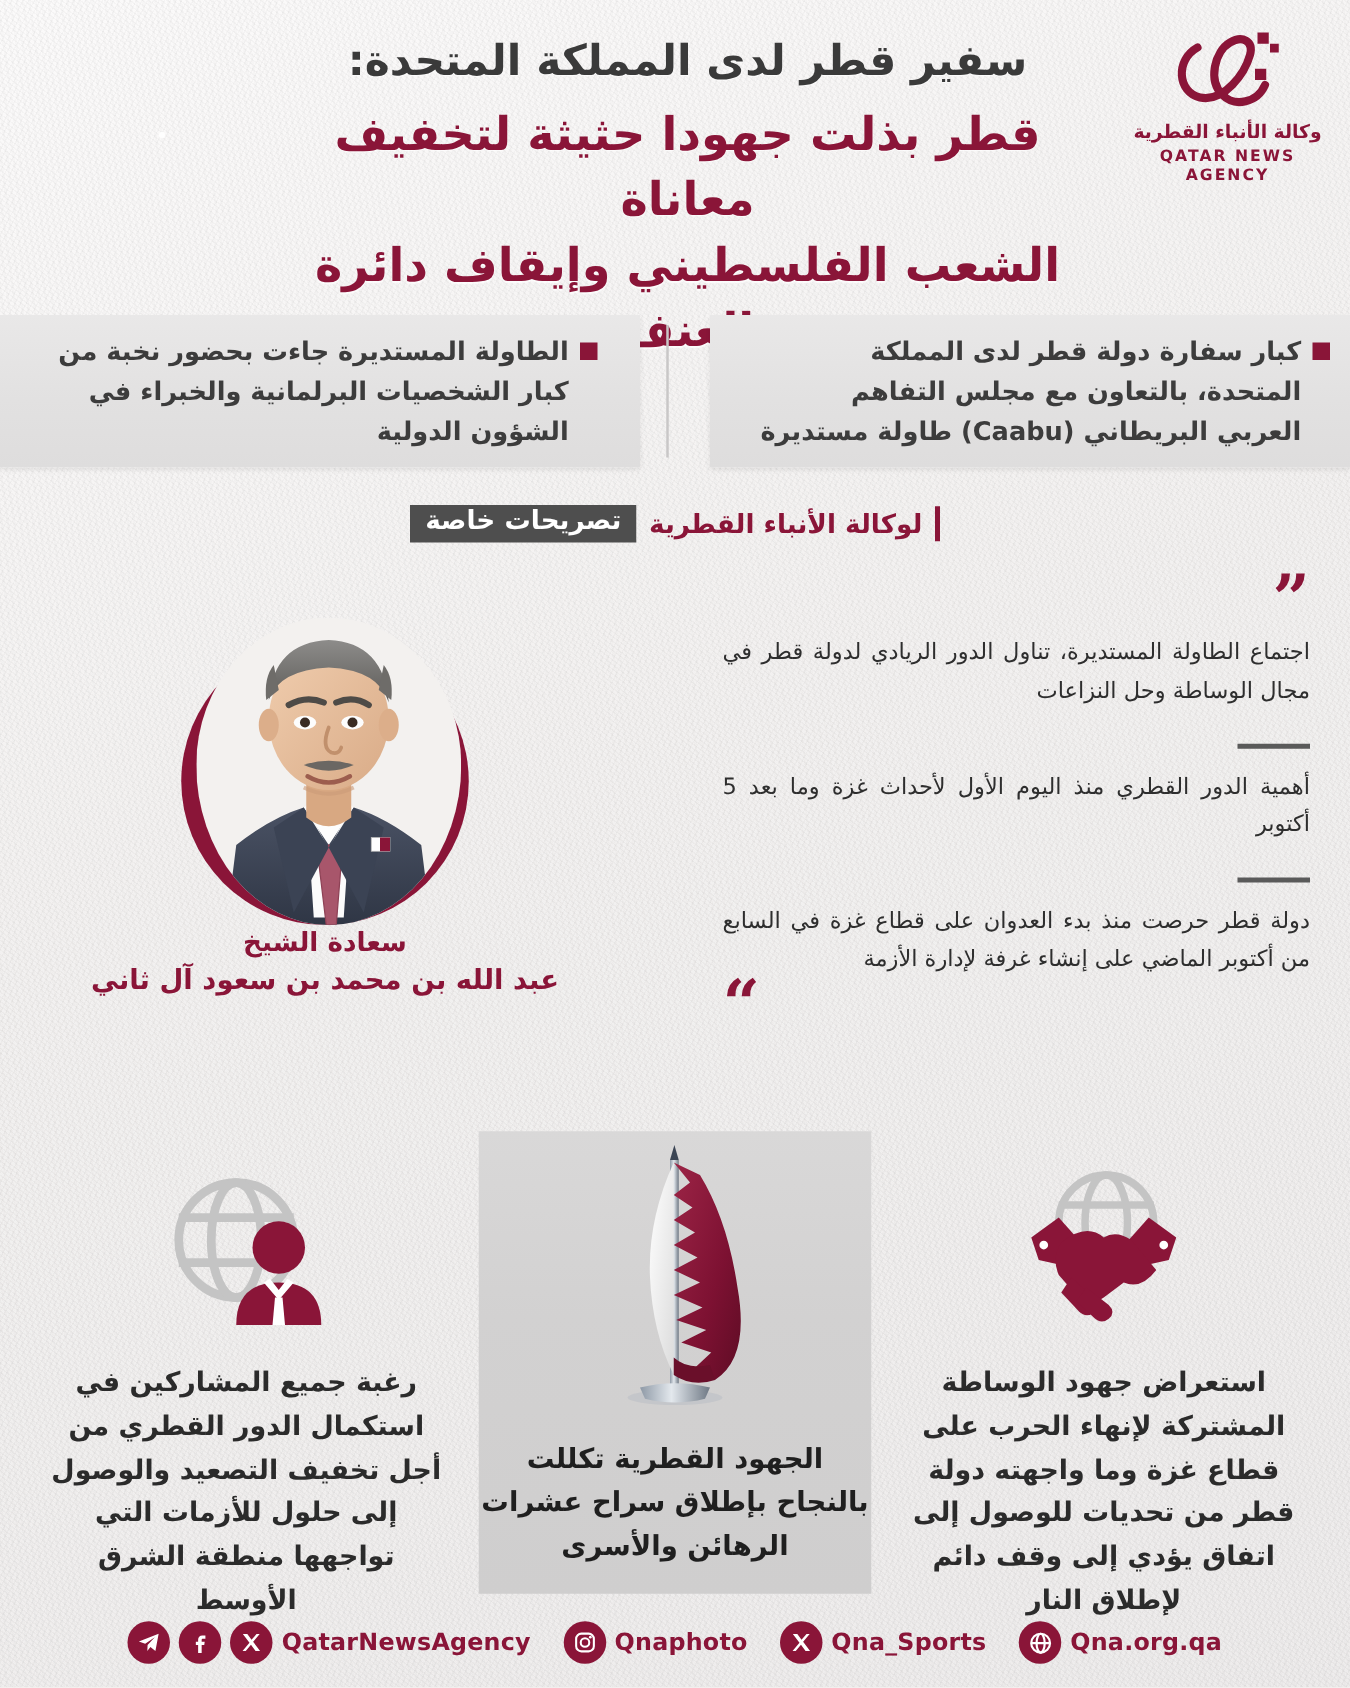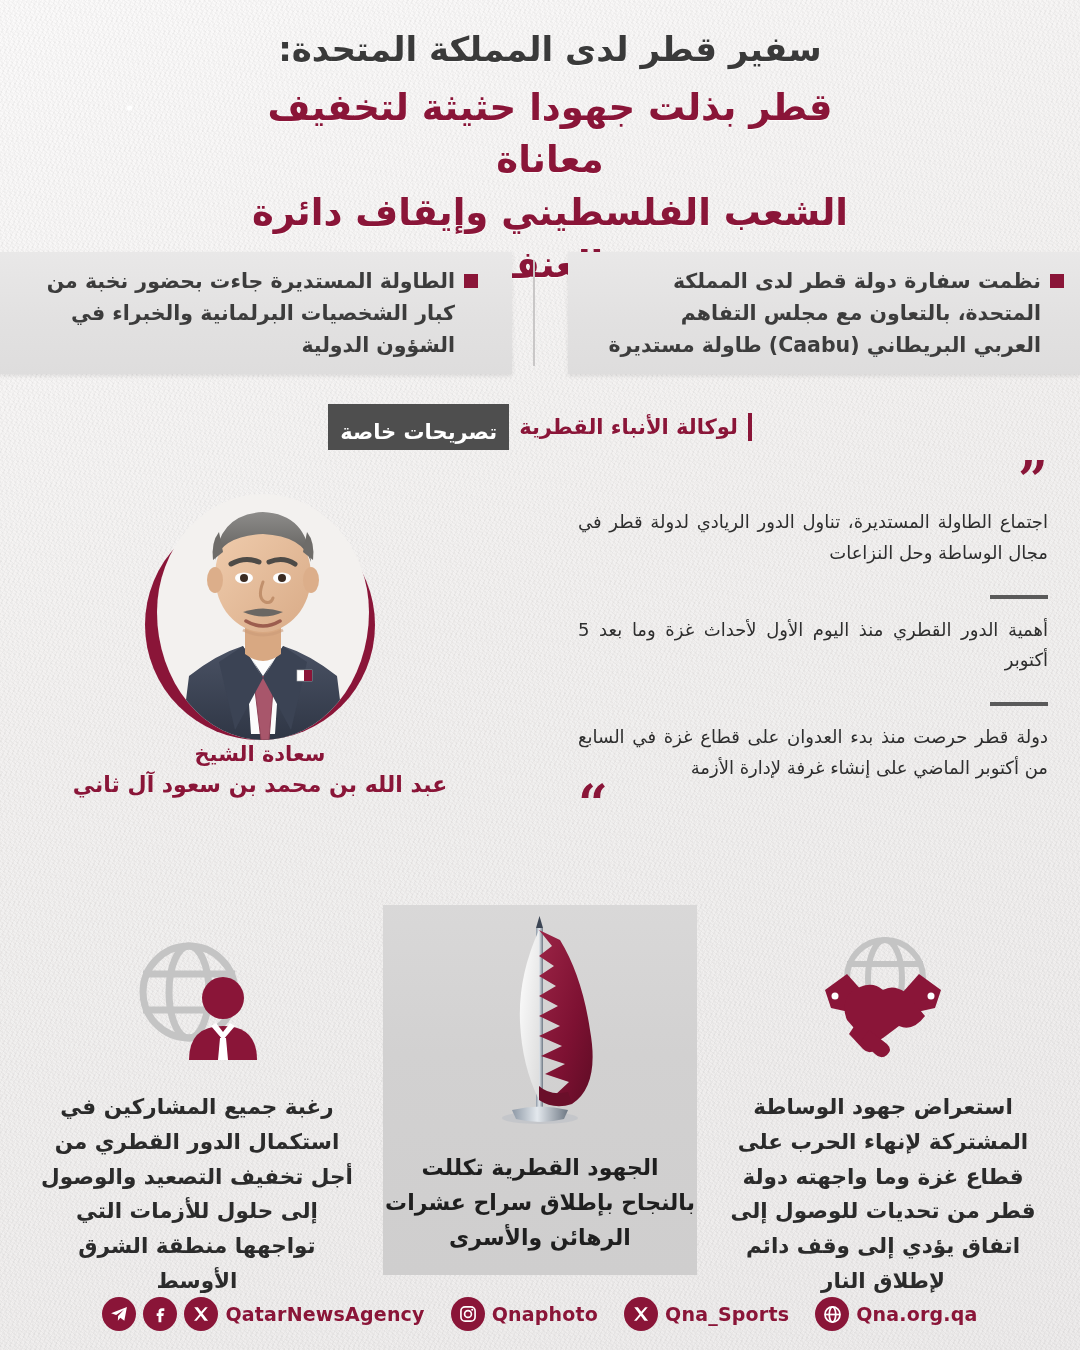--- a/index.html
+++ b/index.html
@@ -49,21 +49,21 @@
   .sq{width:14px;height:14px;background:#8a1538;flex:0 0 14px;margin-top:8px;}
   .btxt{
     font-size:20.5px;font-weight:bold;color:#3c3c3c;line-height:1.55;text-align:right;flex:1;
   }
   .bdiv{position:absolute;left:533px;top:8px;width:2px;height:106px;background:#c9c7c7;}
   
   .special{position:absolute;top:404px;left:0;width:1080px;text-align:center;}
   .sp-wrap{display:inline-flex;align-items:center;gap:10px;direction:rtl;}
   .sp-badge{
     background:#4e4e4e;color:#ffffff;font-size:21px;font-weight:bold;
-    padding:16px 12px 6px 12px;letter-spacing:.3px;
+    padding:0 12px 6px 12px;letter-spacing:.3px;
   }
   .sp-sub{font-size:21px;font-weight:bold;color:#8a1538;}
   .sp-bar{width:4px;height:28px;background:#8a1538;}
   
   .quotes{position:absolute;top:466px;right:32px;width:470px;text-align:right;direction:rtl;}
   .qmark-open{
     font-size:52px;color:#8a1538;font-weight:bold;line-height:.55;
     font-family:"DejaVu Serif","Liberation Serif",serif;margin-bottom:12px;
   }
   .qmark-close{
@@ -113,35 +113,47 @@
   .fcircle svg{display:block;}
   .flabel{font-size:19px;color:#8a1538;font-weight:600;letter-spacing:.2px;white-space:nowrap;}
 </style>
 </head>
 <body>
 
 <div id="page">
 
   <div class="header">
 
+    <div class="logo">
+      <svg width="96" height="72" viewBox="0 0 96 72">
+        <g fill="none" stroke="#8a1538" stroke-width="6.5" stroke-linecap="round">
+          <path d="M24 16 C 6 26, 8 52, 26 56 C 46 60, 62 36, 66 22 C 69 11, 60 6, 50 12 C 38 19, 32 42, 44 54 C 54 64, 72 60, 78 46"></path>
+        </g>
+        <rect x="72" y="4" width="9" height="9" fill="#8a1538"></rect>
+        <rect x="82" y="13" width="7" height="7" fill="#8a1538"></rect>
+        <rect x="70" y="33" width="9" height="9" fill="#8a1538"></rect>
+      </svg>
+      <div class="logo-ar">وكالة الأنباء القطرية</div>
+      <div class="logo-en">QATAR NEWS AGENCY</div>
+    </div>
 
     <div class="head-text">
       <div class="kicker">سفير قطر لدى المملكة المتحدة:</div>
       <div class="headline">
         <div>قطر بذلت جهودا حثيثة لتخفيف معاناة</div>
         <div>الشعب الفلسطيني وإيقاف دائرة العنف</div>
       </div>
     </div>
   </div>
 
   <div class="bullets">
     <div class="bpanel right">
       <div class="bp-inner r">
         <div class="sq"></div>
-        <div class="btxt">نظمت سفارة دولة قطر لدى المملكة المتحدة، بالتعاون مع مجلس التفاهم العربي البريطاني (Caabu) طاولة مستديرة</div>
+        <div class="btxt">كبار سفارة دولة قطر لدى المملكة المتحدة، بالتعاون مع مجلس التفاهم العربي البريطاني (Caabu) طاولة مستديرة</div>
       </div>
     </div>
     <div class="bpanel left">
       <div class="bp-inner l">
         <div class="sq"></div>
         <div class="btxt">الطاولة المستديرة جاءت بحضور نخبة من كبار الشخصيات البرلمانية والخبراء في الشؤون الدولية</div>
       </div>
     </div>
     <div class="bdiv"></div>
   </div>

